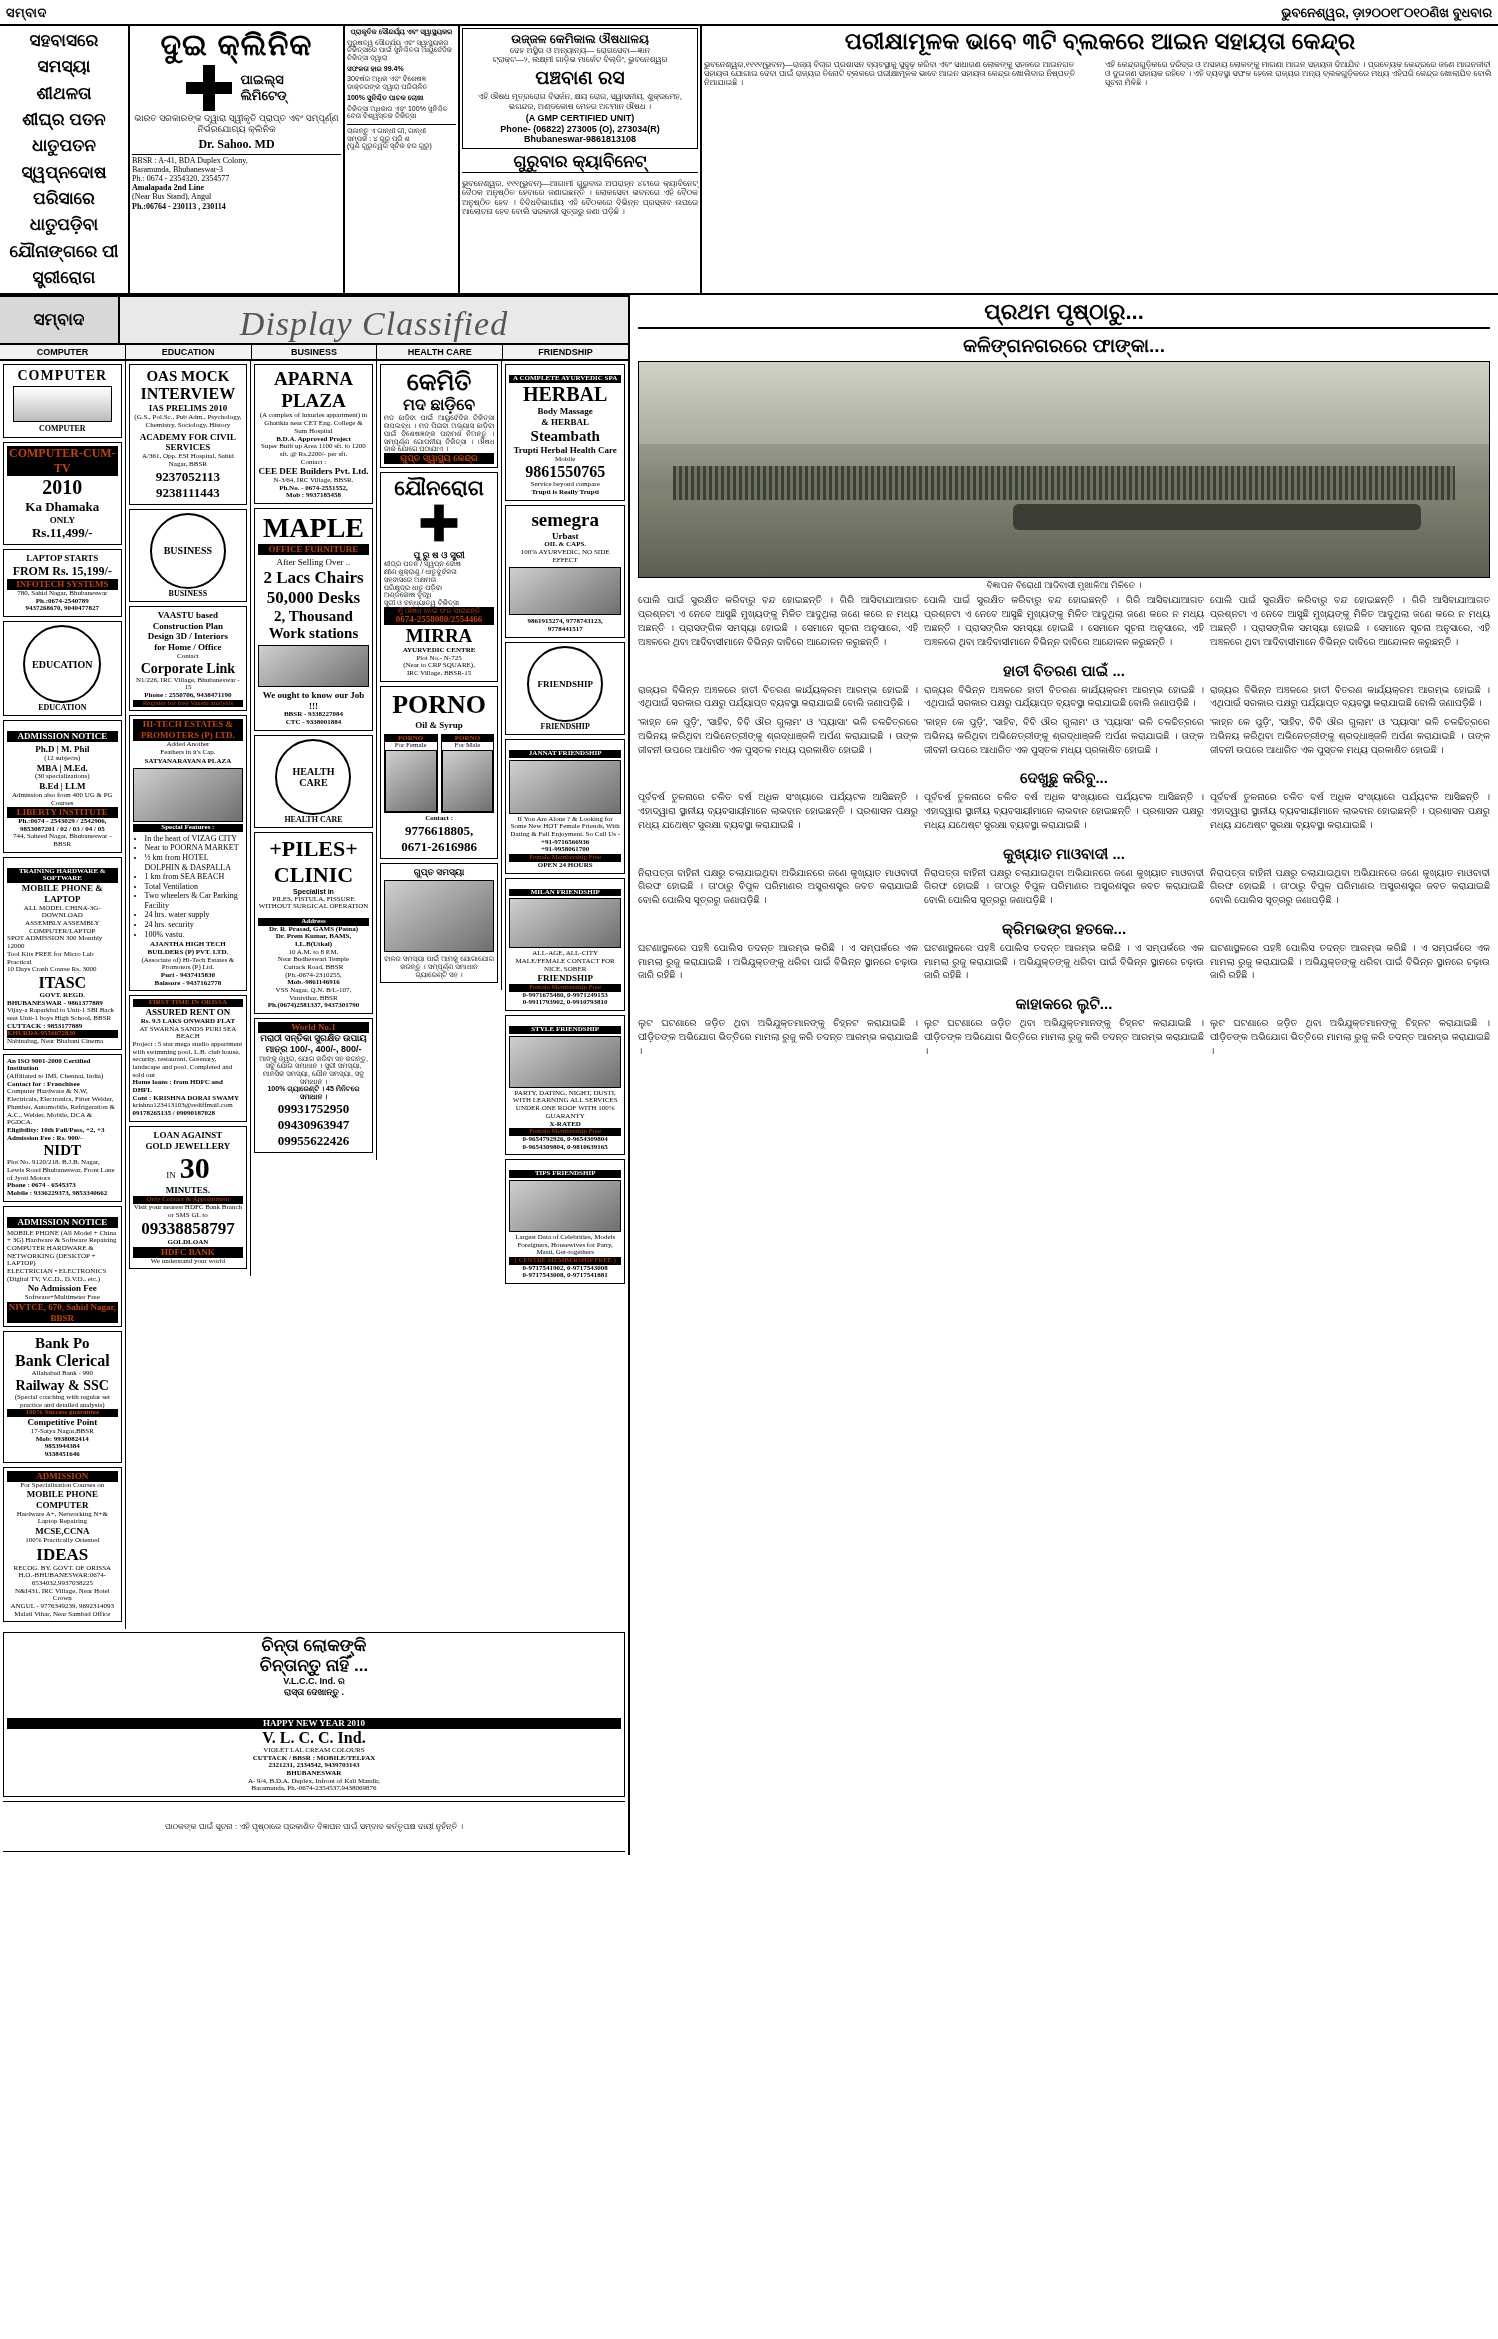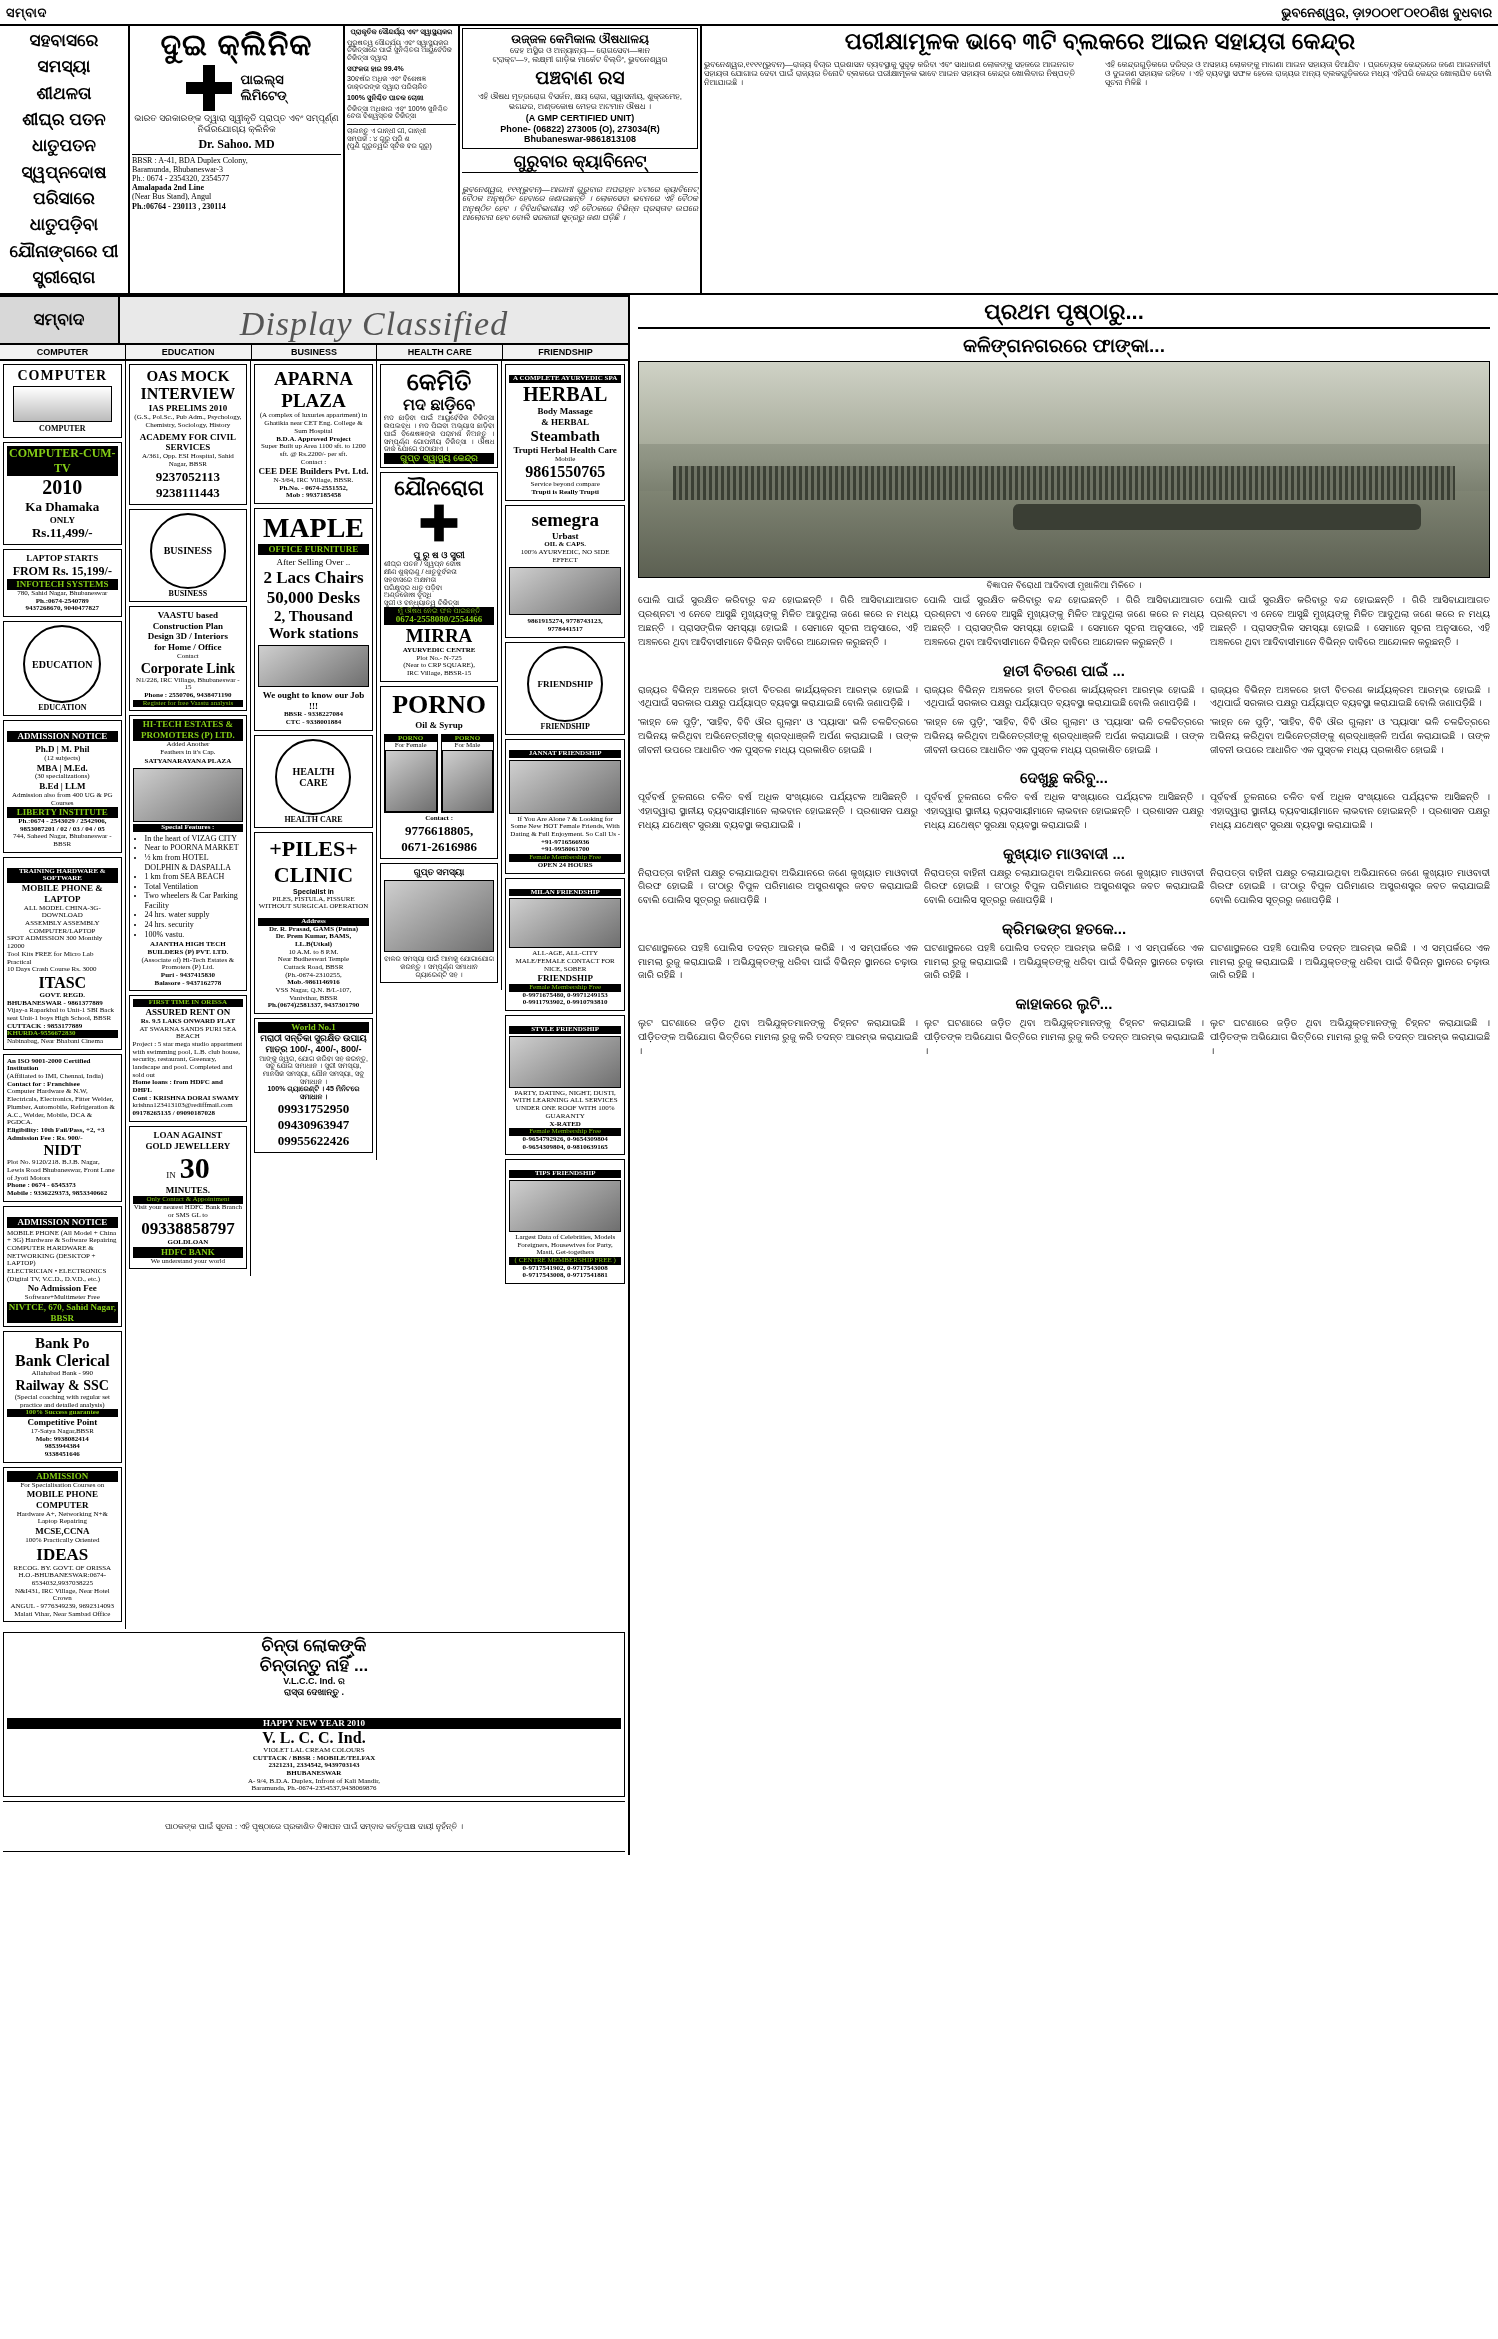--- a/index.html
+++ b/index.html
@@ -44,21 +44,21 @@
   .photo .ground{position:absolute;left:0;bottom:0;right:0;height:40%;background:linear-gradient(#7f8473,#5c6052);}
   .photo .crowd{position:absolute;left:4%;top:48%;width:92%;height:16%;background:repeating-linear-gradient(90deg,#2f3329 0 3px,#6b6f61 3px 6px);opacity:.85;}
   .photo .pipe{position:absolute;left:44%;top:66%;width:48%;height:12%;background:#3a3e34;border-radius:6px;}
   .caption{font-size:9px;text-align:center;padding:2px 0;}
   
   .cross{display:inline-block;width:46px;height:46px;position:relative;}
   .cross:before,.cross:after{content:"";position:absolute;background:#000;}
   .cross:before{left:17px;top:0;width:12px;height:46px;}
   .cross:after{top:17px;left:0;height:12px;width:46px;}
   .circle{border:2px solid #000;border-radius:50%;display:flex;align-items:center;justify-content:center;text-align:center;}
-  .inv{background:#000;color:#84cc16;}
+  .inv{background:#000;color:#c2410c;}
   .bar{background:#000;color:#fff;text-align:center;font-weight:bold;margin-top:7px;}
   .photoblk{background:linear-gradient(145deg,#cfcfcf,#6f6f6f);border:1px solid #000;}
   ul.compact{margin:2px 0 2px 12px;padding:0;}
   ul.compact li{font-size:8px;line-height:1.2;}
   .rowline{display:flex;justify-content:space-between;}
 </style>
 </head>
 <body>
 
 <div class="page">
@@ -127,21 +127,21 @@
         <div class="b" style="font-size:12px;">ଉଜ୍ଜଳ କେମିକାଲ ଔଷଧାଳୟ</div>
         <div class="tiny">ଦେହ ଅସ୍ଥିର ଓ ଅନ୍ୟାନ୍ୟ— ରୋଗସେବା—ଜ୍ଞାନ</div>
         <div class="tiny">ଟ୍ରାକ୍ଟ—୨, ଲକ୍ଷ୍ମୀ ଗାଡ଼ିଭ ମାର୍କେଟ ବିଲ୍ଡିଂ, ଭୁବନେଶ୍ୱର</div>
         <div class="b" style="font-size:19px;margin:3px 0;">ପଞ୍ଚବାଣ ରସ</div>
         <div class="tiny">ଏହି ଔଷଧ ମୂତ୍ରରୋଗ ବିସର୍ଜନ, କ୍ଷୟ ରୋଗ, ସ୍ୱାସନୀୟ, ଶୁକ୍ରମେହ, ଭଗନ୍ଦର, ଅଣ୍ଡକୋଷ ମେହର ଅଟମାନ ଔଷଧ ।</div>
         <div class="b sm" style="margin-top:2px;">(A GMP CERTIFIED UNIT)</div>
         <div class="sm b">Phone- (06822) 273005 (O), 273034(R)</div>
         <div class="sm b">Bhubaneswar-9861813108</div>
       </div>
       <div class="ctr odia b" style="font-size:17px;border-bottom:1px solid #000;">ଗୁରୁବାର କ୍ୟାବିନେଟ୍</div>
-      <div class="tiny odia" style="text-align:justify;margin-top:12px;font-style:italic;">ଭୁବନେଶ୍ୱର, ୧୧୧(ଭୁବନ)—ଆଗାମୀ ଗୁରୁବାର ଅପରାହ୍ନ ୪ଟାରେ କ୍ୟାବିନେଟ୍ ବୈଠକ ଅନୁଷ୍ଠିତ ହେବାରେ ଜଣାଇଛନ୍ତି । ଲୋକସେବା ଭବନରେ ଏହି ବୈଠକ ଅନୁଷ୍ଠିତ ହେବ । ବିବିଧବିଭାଗୀୟ ଏହି ବୈଠକରେ ବିଭିନ୍ନ ପ୍ରସ୍ତାବ ଉପରେ ଆଲୋଚନା ହେବ ବୋଲି ସରକାରୀ ସୂତ୍ରରୁ ଜଣା ପଡ଼ିଛି ।</div>
+      <div class="tiny odia" style="text-align:justify;margin-top:6px;">ଭୁବନେଶ୍ୱର, ୧୧୧(ଭୁବନ)—ଆଗାମୀ ଗୁରୁବାର ଅପରାହ୍ନ ୪ଟାରେ କ୍ୟାବିନେଟ୍ ବୈଠକ ଅନୁଷ୍ଠିତ ହେବାରେ ଜଣାଇଛନ୍ତି । ଲୋକସେବା ଭବନରେ ଏହି ବୈଠକ ଅନୁଷ୍ଠିତ ହେବ । ବିବିଧବିଭାଗୀୟ ଏହି ବୈଠକରେ ବିଭିନ୍ନ ପ୍ରସ୍ତାବ ଉପରେ ଆଲୋଚନା ହେବ ବୋଲି ସରକାରୀ ସୂତ୍ରରୁ ଜଣା ପଡ଼ିଛି ।</div>
     </div>
 
     <div class="tg-col" style="width:796px;">
       <div class="ctr b odia" style="font-size:23px;line-height:1.2;margin-bottom:4px;">ପରୀକ୍ଷାମୂଳକ ଭାବେ ୩ଟି ବ୍ଲକରେ ଆଇନ ସହାୟତା କେନ୍ଦ୍ର</div>
       <div style="display:flex;gap:10px;">
         <div style="flex:1;" class="tiny odia">ଭୁବନେଶ୍ୱର,୧୧୧୧(ଭୁବନ)—ରାଜ୍ୟ ବିଚାର ପ୍ରଶାସନ ବ୍ୟବସ୍ଥାକୁ ସୁଦୃଢ଼ କରିବା ଏବଂ ସାଧାରଣ ଲୋକଙ୍କୁ ସହଜରେ ଆଇନଗତ ସହାୟତା ଯୋଗାଇ ଦେବା ପାଇଁ ରାଜ୍ୟର ତିନୋଟି ବ୍ଲକରେ ପରୀକ୍ଷାମୂଳକ ଭାବେ ଆଇନ ସହାୟତା କେନ୍ଦ୍ର ଖୋଲିବାର ନିଷ୍ପତ୍ତି ନିଆଯାଇଛି ।</div>
         <div style="flex:1;" class="tiny odia">ଏହି କେନ୍ଦ୍ରଗୁଡ଼ିକରେ ଦରିଦ୍ର ଓ ଅସହାୟ ଲୋକଙ୍କୁ ମାଗଣା ଆଇନ ସହାୟତା ଦିଆଯିବ । ପ୍ରତ୍ୟେକ କେନ୍ଦ୍ରରେ ଜଣେ ଆଇନଜୀବୀ ଓ ଦୁଇଜଣ ସହାୟକ ରହିବେ । ଏହି ବ୍ୟବସ୍ଥା ସଫଳ ହେଲେ ରାଜ୍ୟର ଅନ୍ୟ ବ୍ଲକଗୁଡ଼ିକରେ ମଧ୍ୟ ଏହିପରି କେନ୍ଦ୍ର ଖୋଲାଯିବ ବୋଲି ସୂଚନା ମିଳିଛି ।</div>
       </div>
     </div>
   </div>

